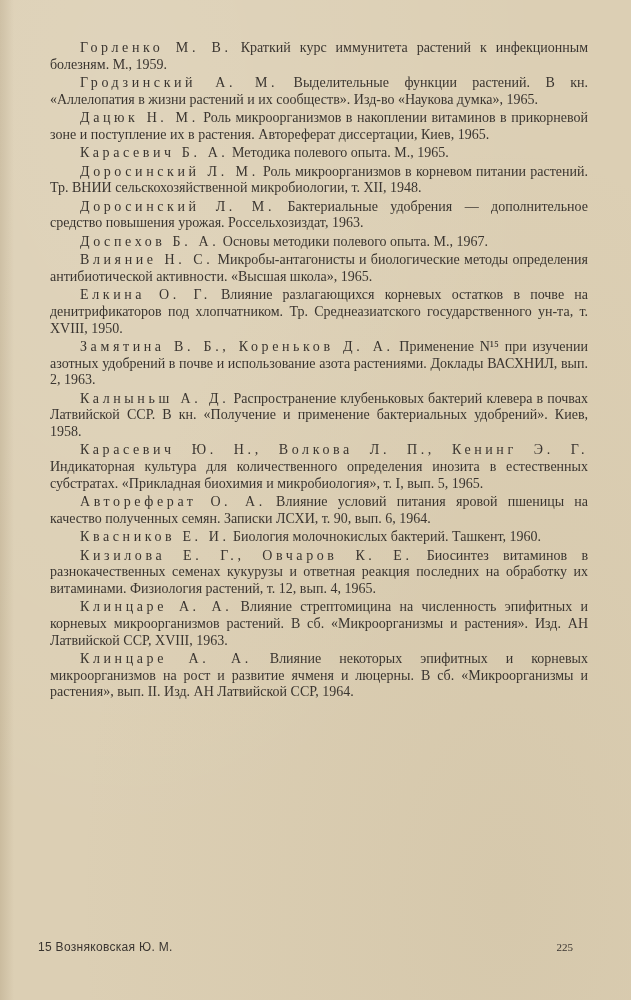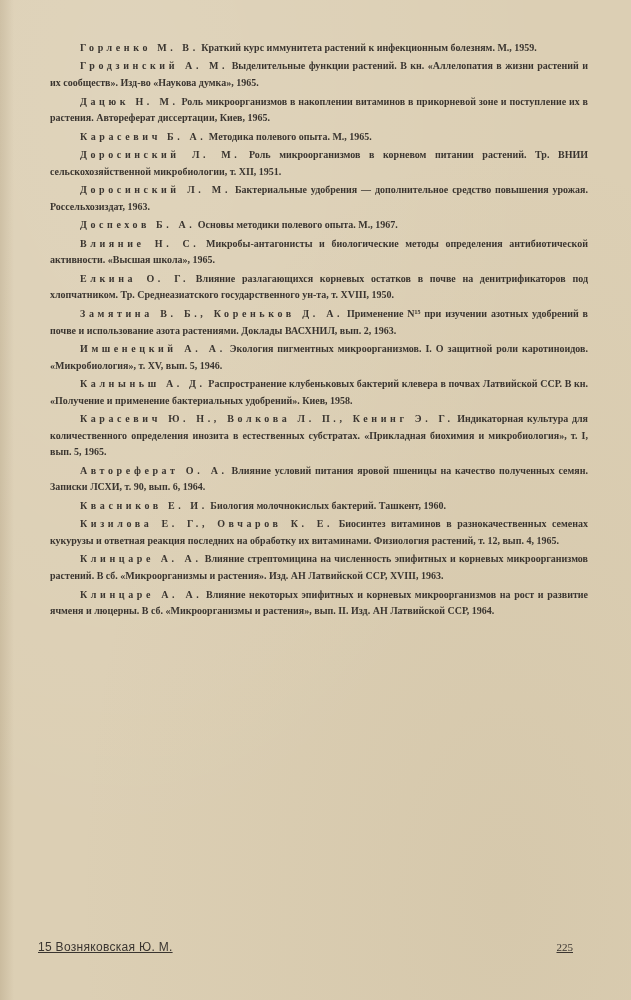--- a/index.html
+++ b/index.html
@@ -13,56 +13,53 @@
     position: relative;
     font-family: "Liberation Serif", "DejaVu Serif", serif;
     color: #3a3530;
   }
   .page {
     position: absolute;
     left: 50px; top: 40px;
     width: 538px;
   }
   .entry {
-    font-size: 10px;
+    font-size: 14px;
     line-height: 16.6px;
     text-align: justify;
     text-indent: 30px;
     margin: 0 0 1.9px 0;
     hyphens: manual;
-    font-weight: bold;
   }
   .author {
     letter-spacing: 3.6px;
   }
   .footer {
     position: absolute;
     left: 38px; right: 58px; top: 940px;
     display: flex; justify-content: space-between; align-items: baseline;
     font-size: 12.5px;
-    text-decoration: underline;
   }
   .footer .fn { font-family: "Liberation Sans", "DejaVu Sans", sans-serif; font-size: 12px; letter-spacing: 0.3px; }
   .footer .pagenum { font-size: 11px; }
 </style>
 </head>
 <body>
 
 <div class="page">
   <p class="entry"><span class="author">Горленко М. В.</span><span> Краткий курс иммунитета растений к ин­фекционным болезням. М., 1959.</span></p>
   <p class="entry"><span class="author">Гродзинский А. М.</span><span> Выделительные функции растений. В кн. «Аллелопатия в жизни растений и их сообществ». Изд-во «Наукова думка», 1965.</span></p>
   <p class="entry"><span class="author">Дацюк Н. М.</span><span> Роль микроорганизмов в накоплении витами­нов в прикорневой зоне и поступление их в растения. Автореферат диссертации, Киев, 1965.</span></p>
   <p class="entry"><span class="author">Карасевич Б. А.</span><span> Методика полевого опыта. М., 1965.</span></p>
-  <p class="entry"><span class="author">Доросинский Л. М.</span><span> Роль микроорганизмов в корневом питании растений. Тр. ВНИИ сельскохозяйственной микробиологии, т. XII, 1951.</span></p>
+  <p class="entry"><span class="author">Доросинский Л. М.</span><span> Роль микроорганизмов в корневом питании растений. Тр. ВНИИ сельскохозяйственной микробиологии, т. XII, 1948.</span></p>
   <p class="entry"><span class="author">Доросинский Л. М.</span><span> Бактериальные удобрения — допол­нительное средство повышения урожая. Россельхозиздат, 1963.</span></p>
   <p class="entry"><span class="author">Доспехов Б. А.</span><span> Основы методики полевого опыта. М., 1967.</span></p>
   <p class="entry"><span class="author">Влияние Н. С.</span><span> Микробы-антагонисты и биологические мето­ды определения антибиотической активности. «Высшая школа», 1965.</span></p>
   <p class="entry"><span class="author">Елкина О. Г.</span><span> Влияние разлагающихся корневых остатков в почве на денитрификаторов под хлопчатником. Тр. Среднеазиатско­го государственного ун-та, т. XVIII, 1950.</span></p>
   <p class="entry"><span class="author">Замятина В. Б., Кореньков Д. А.</span><span> Применение N¹⁵ при изучении азотных удобрений в почве и использование азота ра­стениями. Доклады ВАСХНИЛ, вып. 2, 1963.</span></p>
-  <p class="entry"><span class="author">Имшенецкий А. А.</span><span> Экология пигментных микроорганиз­мов. I. О защитной роли каротиноидов. «Микробиология», т. XV, вып. 5, 1946.</span></p>
   <p class="entry"><span class="author">Калныньш А. Д.</span><span> Распространение клубеньковых бактерий клевера в почвах Латвийской ССР. В кн. «Получение и применение бактериальных удобрений». Киев, 1958.</span></p>
   <p class="entry"><span class="author">Карасевич Ю. Н., Волкова Л. П., Кенинг Э. Г.</span><span> Индикаторная культура для количественного определения инозита в естественных субстратах. «Прикладная биохимия и микробиоло­гия», т. I, вып. 5, 1965.</span></p>
   <p class="entry"><span class="author">Автореферат О. А.</span><span> Влияние условий питания яровой пше­ницы на качество полученных семян. Записки ЛСХИ, т. 90, вып. 6, 1964.</span></p>
   <p class="entry"><span class="author">Квасников Е. И.</span><span> Биология молочнокислых бактерий. Таш­кент, 1960.</span></p>
   <p class="entry"><span class="author">Кизилова Е. Г., Овчаров К. Е.</span><span> Биосинтез витаминов в разнокачественных семенах кукурузы и ответная реакция последних на обработку их витаминами. Физиология растений, т. 12, вып. 4, 1965.</span></p>
   <p class="entry"><span class="author">Клинцаре А. А.</span><span> Влияние стрептомицина на численность эпифитных и корневых микроорганизмов растений. В сб. «Микроор­ганизмы и растения». Изд. АН Латвийской ССР, XVIII, 1963.</span></p>
   <p class="entry"><span class="author">Клинцаре А. А.</span><span> Влияние некоторых эпифитных и корневых микроорганизмов на рост и развитие ячменя и люцерны. В сб. «Микроорганизмы и растения», вып. II. Изд. АН Латвийской ССР, 1964.</span></p>
 </div>
 
 <div class="footer">

